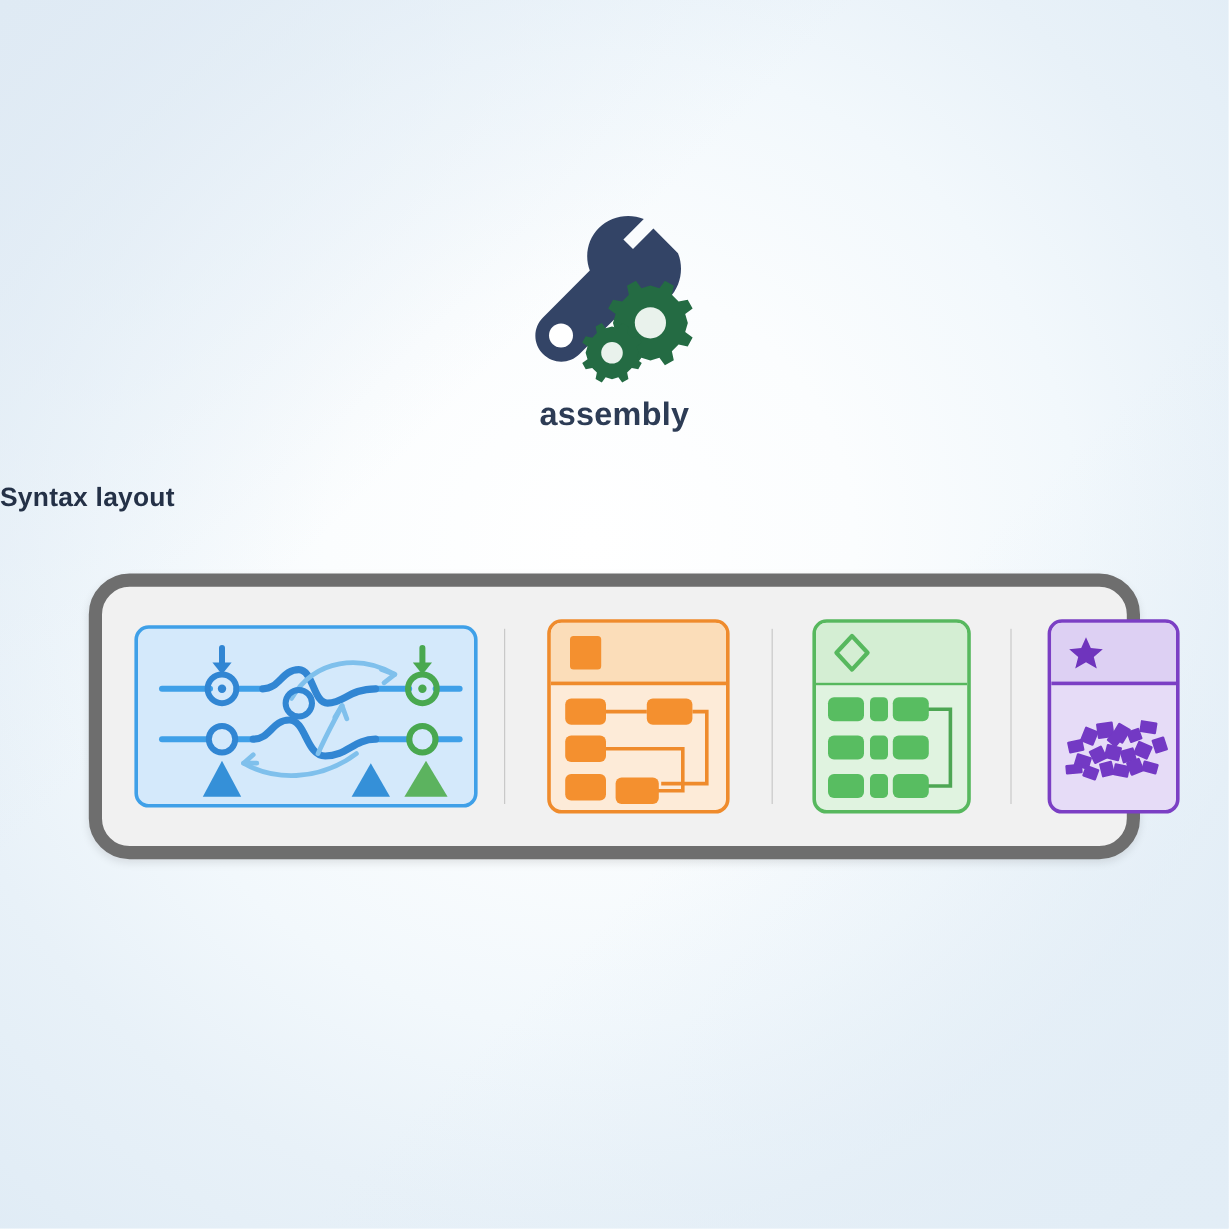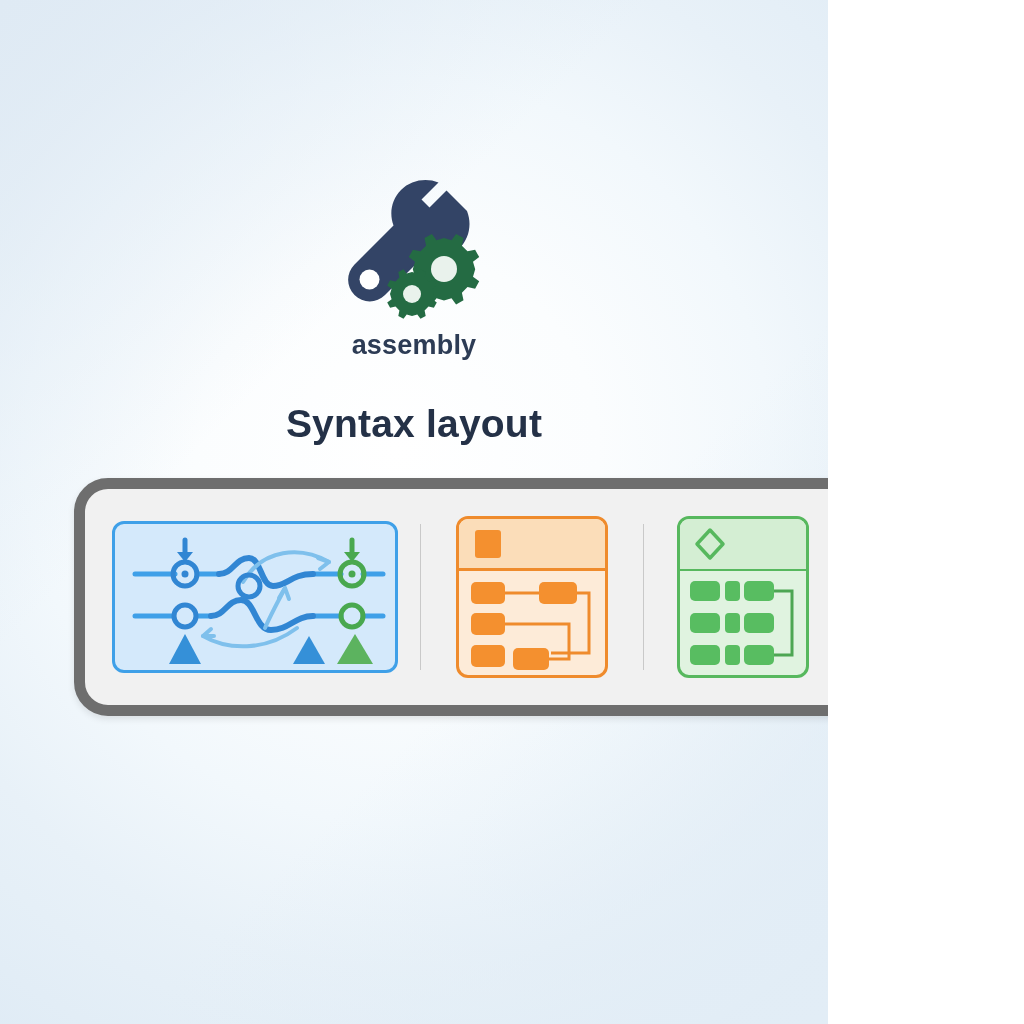--- a/index.html
+++ b/index.html
@@ -9,21 +9,21 @@
   body {
     width: 1024px;
     height: 1024px;
     overflow: hidden;
     font-family: "Liberation Sans", sans-serif;
     background: #ffffff;
   }
 
   #stage {
     position: relative;
-    width: 828px;
+    width: 1024px;
     height: 1024px;
     background:
       radial-gradient(circle at 48% 44%, #ffffff 0%, #fbfdfe 28%, #f2f8fc 52%, #e8f1f8 72%, #dfebf5 100%);
     overflow: hidden;
   }
   #stage:before {
     content: "";
     position: absolute;
     inset: 0;
     background: linear-gradient(135deg, #dfeaf4 0%, rgba(255,255,255,0) 35%, rgba(255,255,255,0) 62%, #e2edf6 100%);
@@ -51,22 +51,22 @@
     font-weight: 600;
     letter-spacing: 0.2px;
     color: #2d3c55;
   }
 
   .page-title {
     position: absolute;
     left: 0;
     right: 0;
     top: 402px;
-    text-align: center;
-    font-size: 39px;
+    text-align: left;
+    font-size: 22px;
     font-weight: bold;
     color: #243147;
     letter-spacing: 0.2px;
   }
 
   
   .frame {
     position: absolute;
     left: 74px;
     top: 478px;

